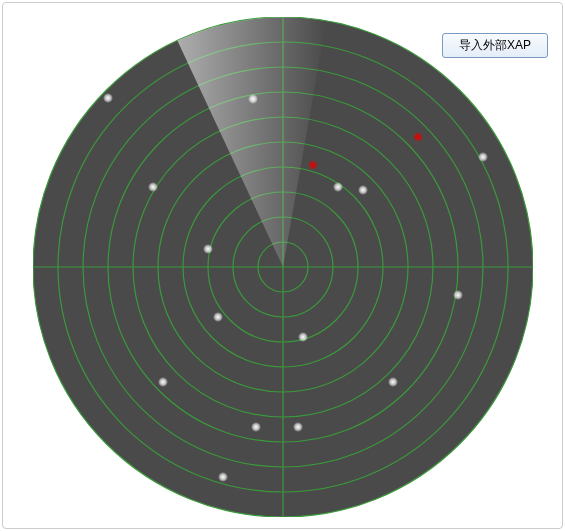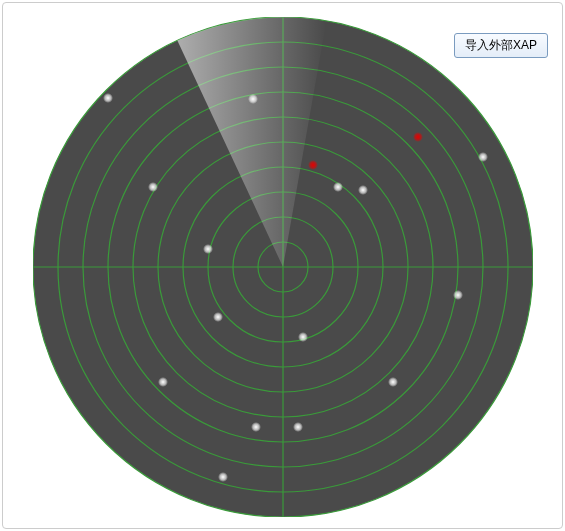--- a/index.html
+++ b/index.html
@@ -23,21 +23,21 @@
       position: absolute;
       left: 30px;
       top: 14px;
       width: 500px;
       height: 500px;
     }
     .import-btn {
       position: absolute;
       top: 30px;
       right: 14px;
-      padding: 3px 10px;
+      padding: 3px 16px;
       border: 1px solid #7a9bbf;
       border-radius: 3px;
       background: linear-gradient(#f8fbff, #e4edf8);
       color: #000;
       font-size: 12px;
       cursor: pointer;
       font-family: inherit;
     }
   </style>
 </head>

